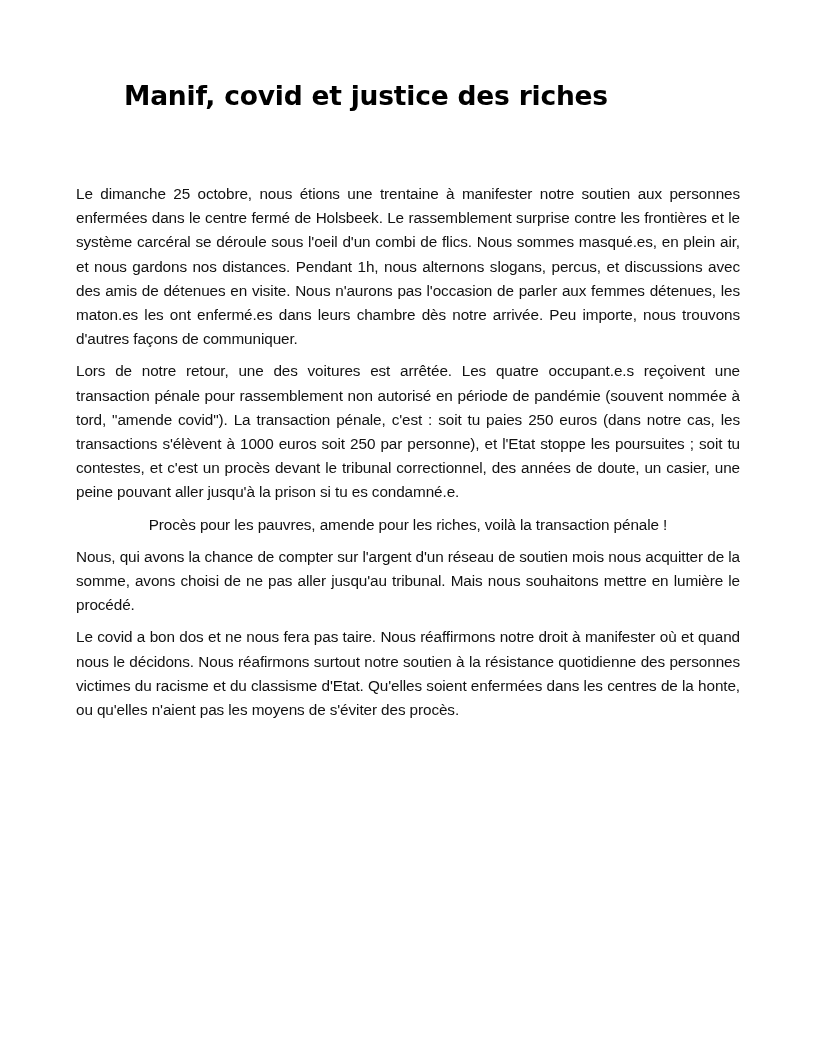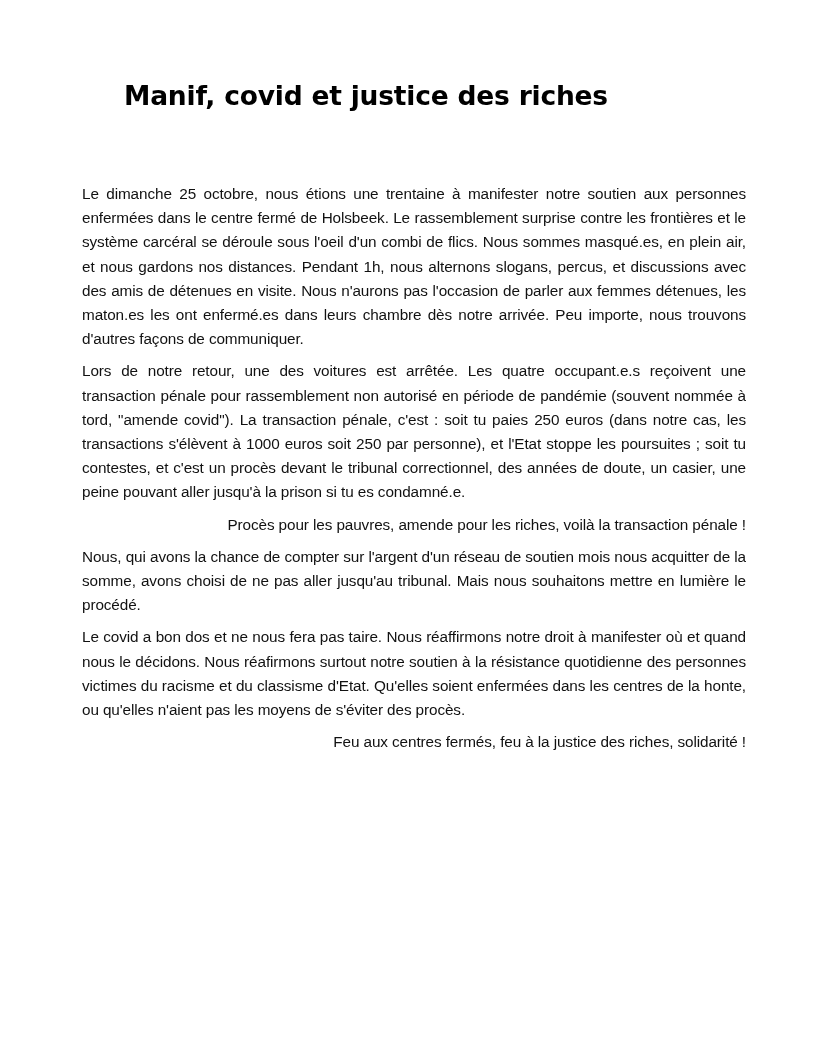--- a/index.html
+++ b/index.html
@@ -29,44 +29,43 @@
       font-family: "DejaVu Sans", "Liberation Sans", sans-serif;
       font-weight: bold;
       font-size: 26.5px;
       line-height: 36px;
       letter-spacing: -0.2px;
       color: #000000;
       white-space: nowrap;
     }
     .body-text {
       position: absolute;
-      left: 82px;
+      left: 76px;
       top: 182px;
       width: 664px;
     }
     .para {
       margin: 0 0 8px 0;
       font-family: "Liberation Sans", "DejaVu Sans", sans-serif;
       font-size: 15.3px;
       line-height: 24.2px;
       text-align: justify;
       letter-spacing: -0.1px;
       color: #111111;
     }
     .para.single {
-      text-align: right;
+      text-align: center;
     }
   </style>
 </head>
 <body>
 
 <div class="page">
   <h1 class="title">Manif, covid et justice des riches</h1>
 
   <div class="body-text">
     <p class="para">Le dimanche 25 octobre, nous étions une trentaine à manifester notre soutien aux personnes enfermées dans le centre fermé de Holsbeek. Le rassemblement surprise contre les frontières et le système carcéral se déroule sous l'oeil d'un combi de flics. Nous sommes masqué.es, en plein air, et nous gardons nos distances. Pendant 1h, nous alternons slogans, percus, et discussions avec des amis de détenues en visite. Nous n'aurons pas l'occasion de parler aux femmes détenues, les maton.es les ont enfermé.es dans leurs chambre dès notre arrivée. Peu importe, nous trouvons d'autres façons de communiquer.</p>
     <p class="para">Lors de notre retour, une des voitures est arrêtée. Les quatre occupant.e.s reçoivent une transaction pénale pour rassemblement non autorisé en période de pandémie (souvent nommée à tord, "amende covid"). La transaction pénale, c'est : soit tu paies 250 euros (dans notre cas, les transactions s'élèvent à 1000 euros soit 250 par personne), et l'Etat stoppe les poursuites ; soit tu contestes, et c'est un procès devant le tribunal correctionnel, des années de doute, un casier, une peine pouvant aller jusqu'à la prison si tu es condamné.e.</p>
     <p class="para single">Procès pour les pauvres, amende pour les riches, voilà la transaction pénale !</p>
     <p class="para">Nous, qui avons la chance de compter sur l'argent d'un réseau de soutien mois nous acquitter de la somme, avons choisi de ne pas aller jusqu'au tribunal. Mais nous souhaitons mettre en lumière le procédé.</p>
     <p class="para">Le covid a bon dos et ne nous fera pas taire. Nous réaffirmons notre droit à manifester où et quand nous le décidons. Nous réafirmons surtout notre soutien à la résistance quotidienne des personnes victimes du racisme et du classisme d'Etat. Qu'elles soient enfermées dans les centres de la honte, ou qu'elles n'aient pas les moyens de s'éviter des procès.</p>
-    <p class="para single">Feu aux centres fermés, feu à la justice des riches, solidarité !</p>
   </div>
 </div>
 
 </body></html>

